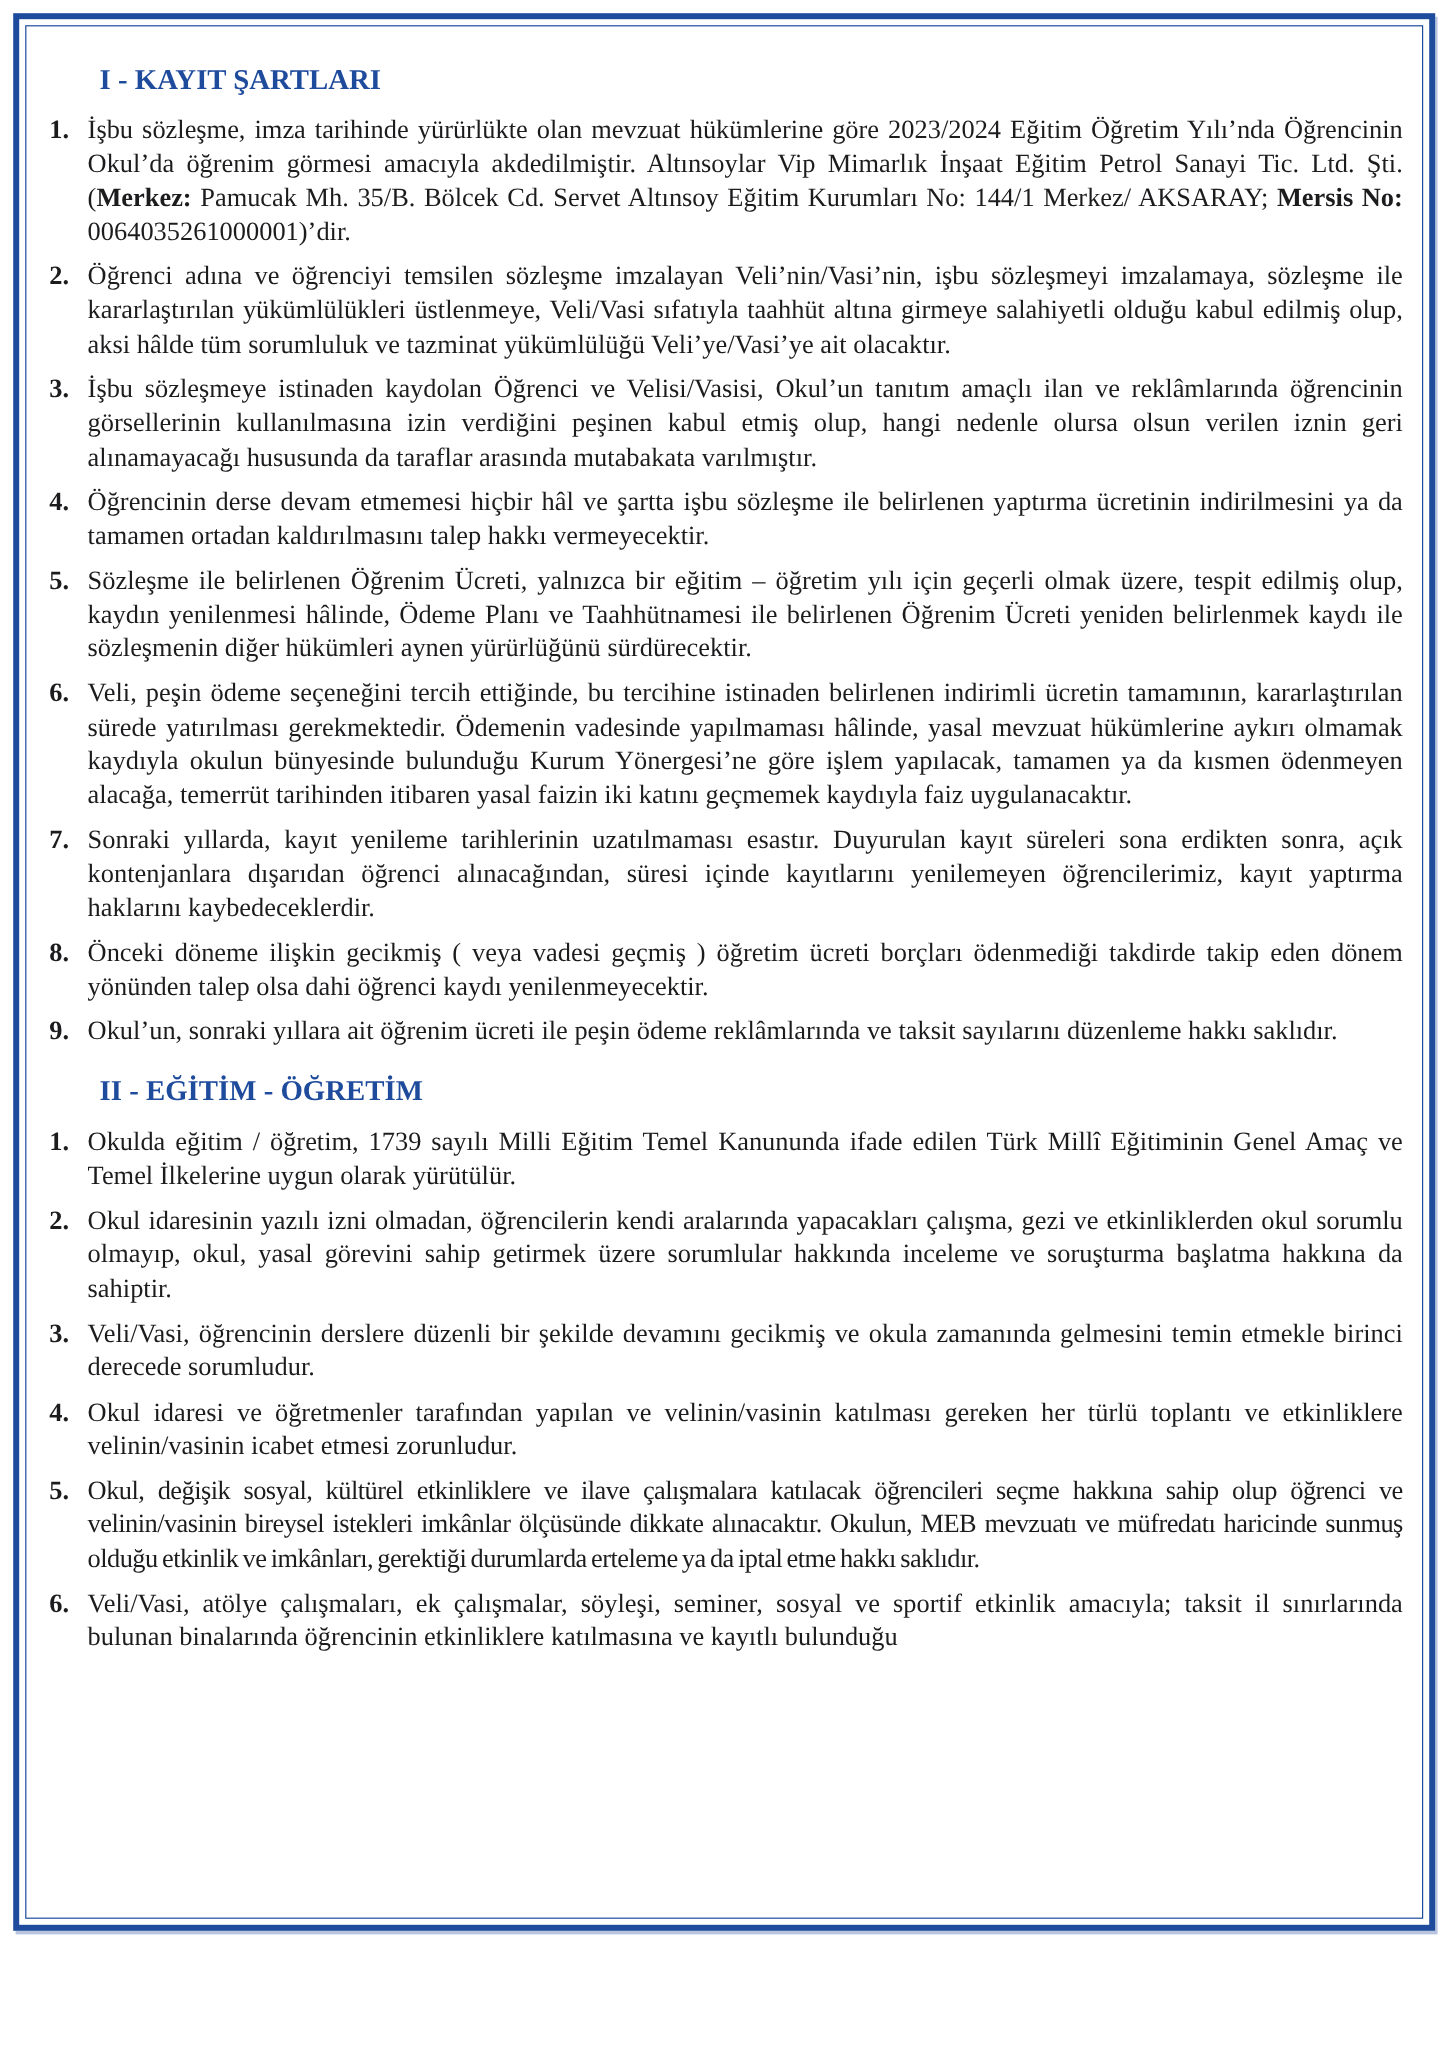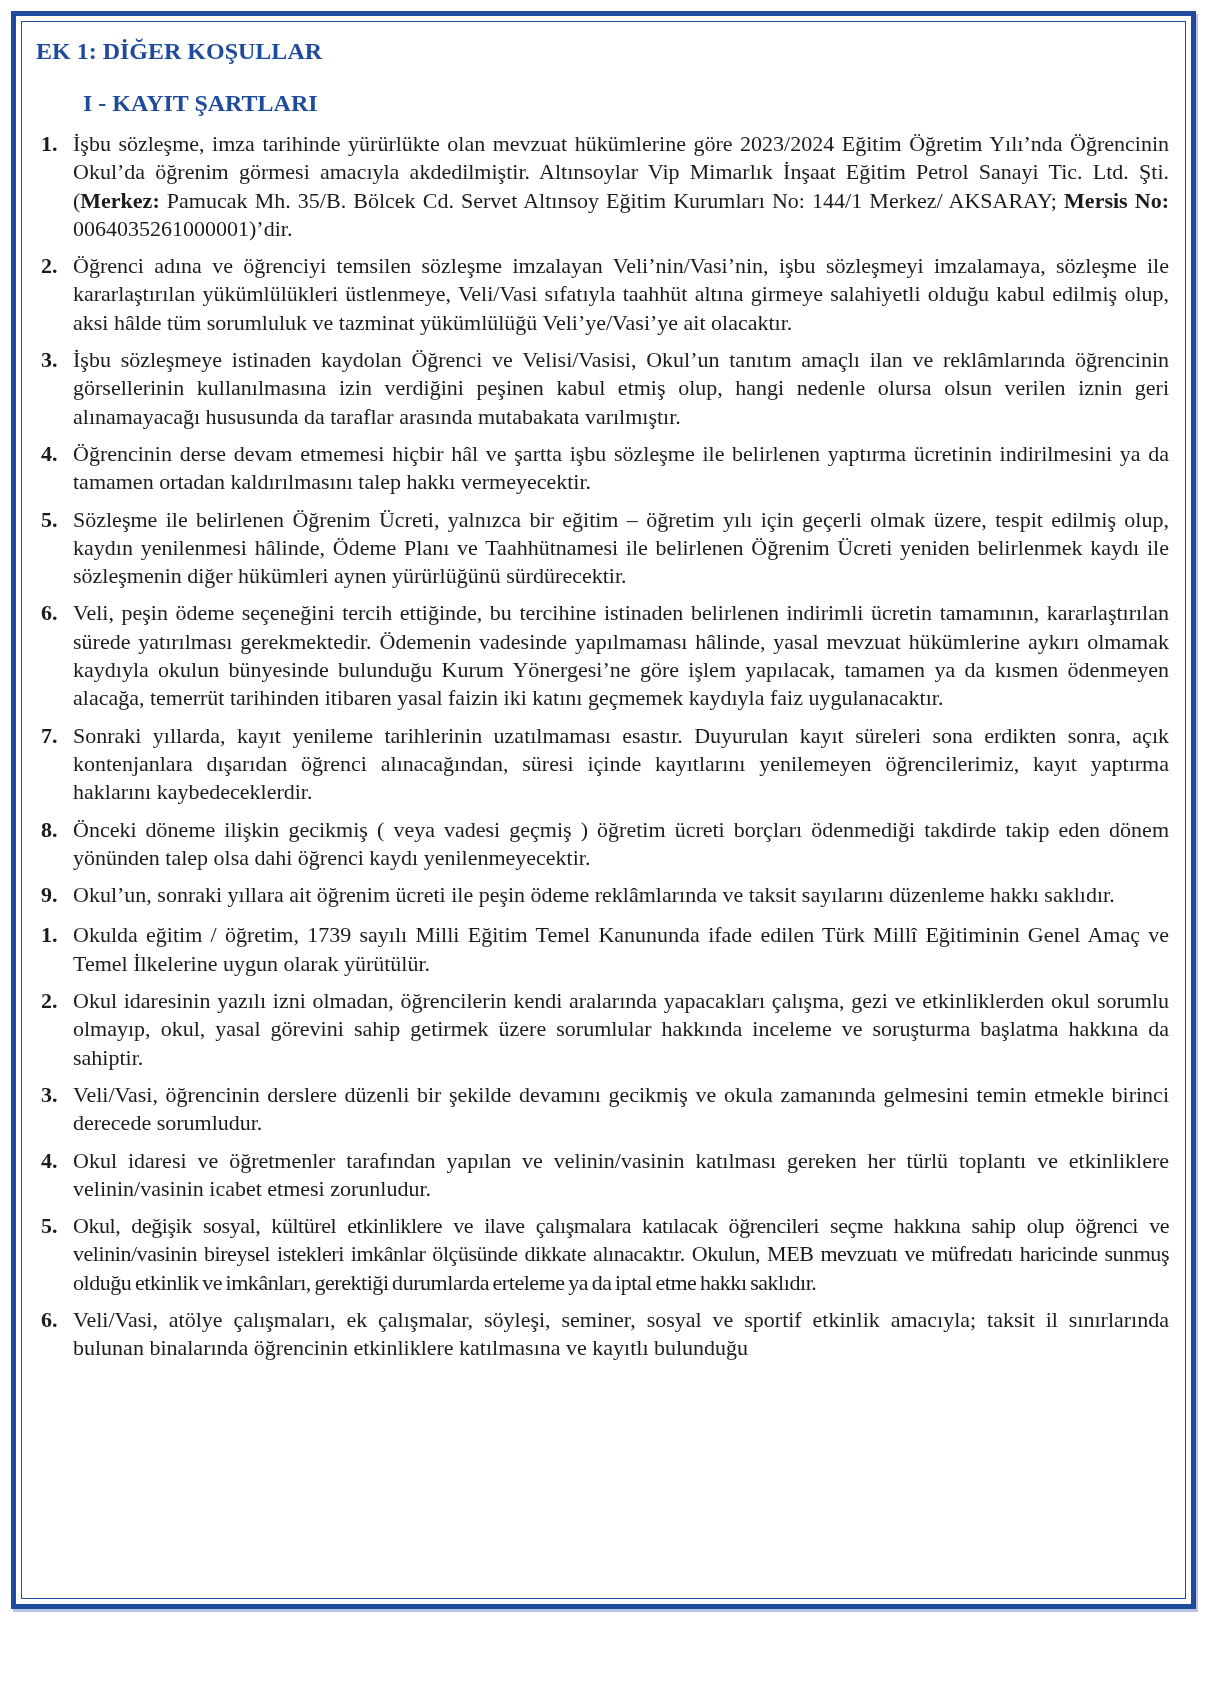--- a/index.html
+++ b/index.html
@@ -80,21 +80,20 @@
     letter-spacing: -0.45px;
     word-spacing: -1.5px;
   }
 </style>
 </head>
 <body>
 
 <div class="frame-outer">
   <div class="frame-inner">
 
-    <h1 class="doc-title">EK 1: DİĞER KOŞULLAR</h1>
 
     <h2 class="sec-heading">I - KAYIT ŞARTLARI</h2>
     <div class="list">
 
       <div class="item">
         <span class="num">1.</span>
         <div class="txt"><span>İşbu sözleşme, imza tarihinde yürürlükte olan mevzuat hükümlerine göre 2023/2024 Eğitim Öğretim Yılı’nda Öğrencinin Okul’da öğrenim görmesi amacıyla akdedilmiştir. Altınsoylar Vip Mimarlık İnşaat Eğitim Petrol Sanayi Tic. Ltd. Şti. (</span><span class="b">Merkez:</span><span> Pamucak Mh. 35/B. Bölcek Cd. Servet Altınsoy Eğitim Kurumları No: 144/1 Merkez/ AKSARAY; </span><span class="b">Mersis No:</span><span> 0064035261000001)’dir.</span></div>
       </div>
 
       <div class="item">
@@ -132,20 +131,21 @@
         <div class="txt">Önceki döneme ilişkin gecikmiş ( veya vadesi geçmiş ) öğretim ücreti borçları ödenmediği takdirde takip eden dönem yönünden talep olsa dahi öğrenci kaydı yenilenmeyecektir.</div>
       </div>
 
       <div class="item">
         <span class="num">9.</span>
         <div class="txt">Okul’un, sonraki yıllara ait öğrenim ücreti ile peşin ödeme reklâmlarında ve taksit sayılarını düzen­leme hakkı saklıdır.</div>
       </div>
 
     </div>
 
+    <h2 class="sec-heading">II - EĞİTİM - ÖĞRETİM</h2>
     <div class="list">
 
       <div class="item">
         <span class="num">1.</span>
         <div class="txt">Okulda eğitim / öğretim, 1739 sayılı Milli Eğitim Temel Kanununda ifade edilen Türk Millî Eğitiminin Genel Amaç ve Temel İlkelerine uygun olarak yürütülür.</div>
       </div>
 
       <div class="item">
         <span class="num">2.</span>
         <div class="txt">Okul idaresinin yazılı izni olmadan, öğrencilerin kendi aralarında yapacakları çalışma, gezi ve etkin­liklerden okul sorumlu olmayıp, okul, yasal görevini sahip getirmek üzere sorumlular hakkında inceleme ve soruşturma başlatma hakkına da sahiptir.</div>

